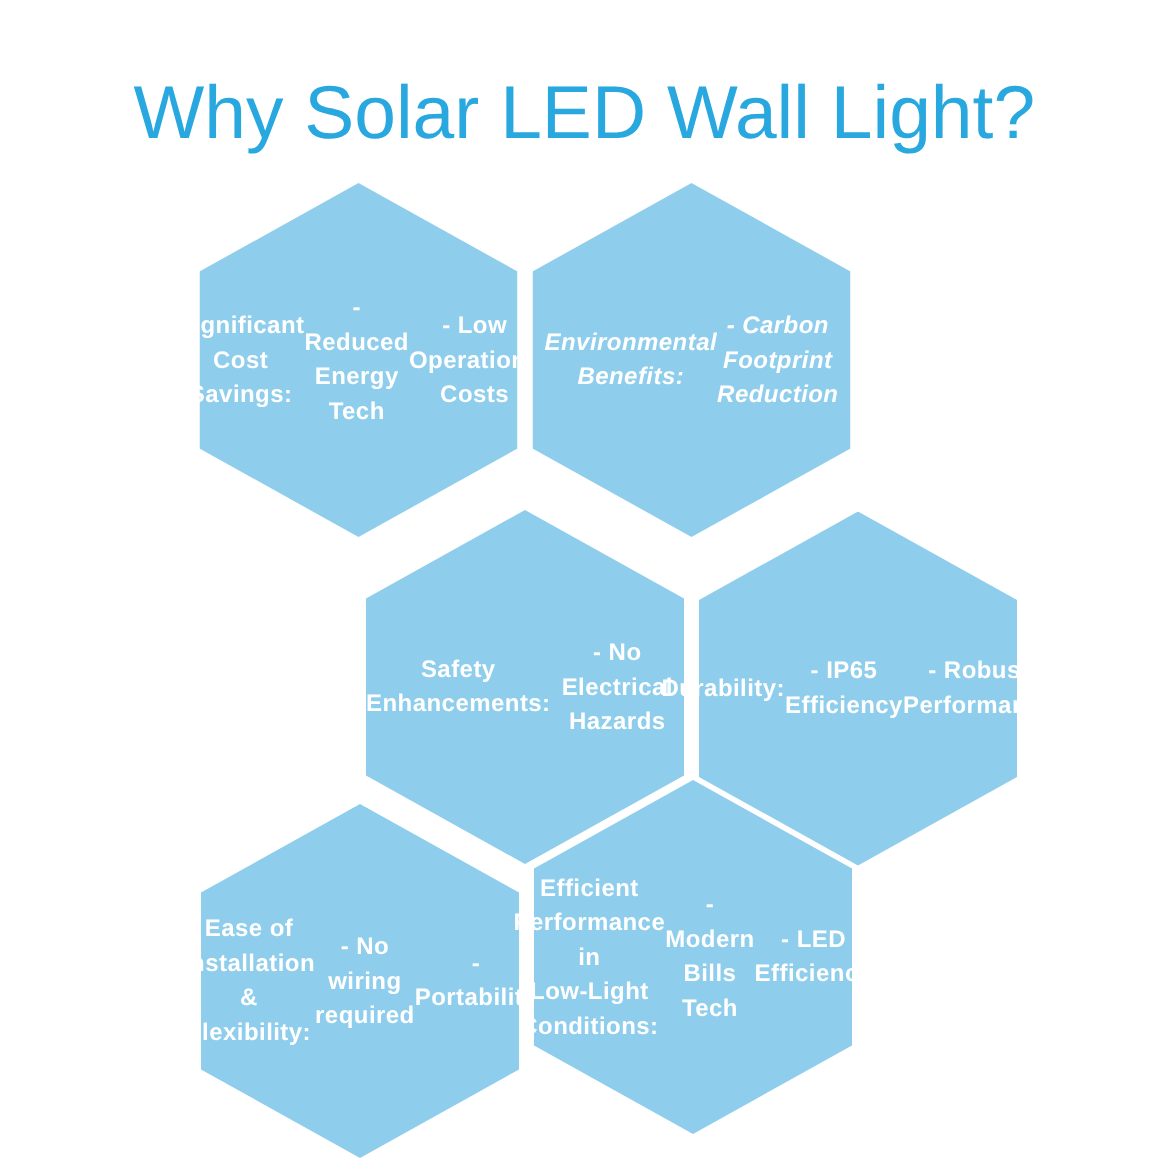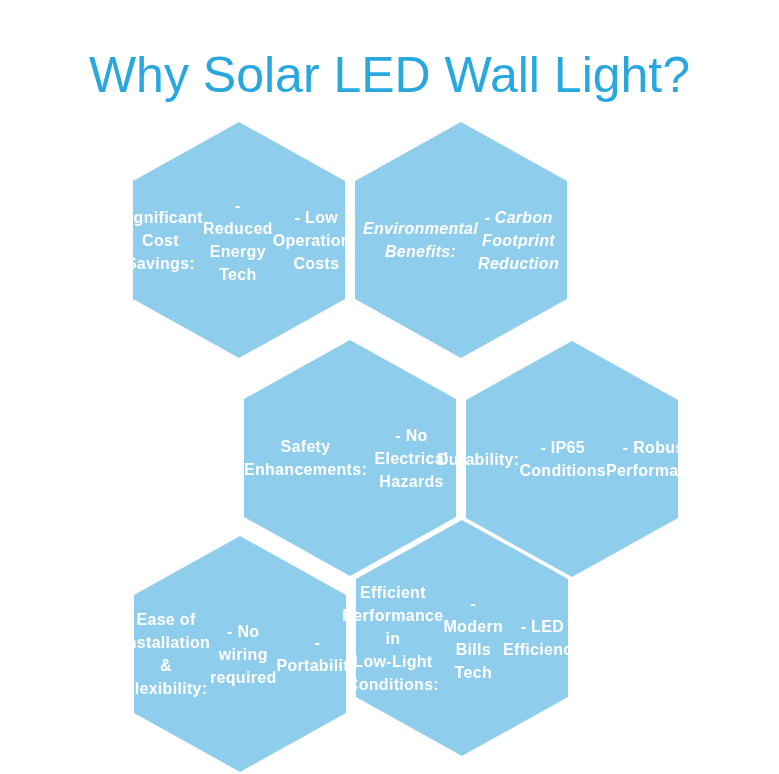--- a/index.html
+++ b/index.html
@@ -109,21 +109,21 @@
     </div>
   </div>
 
   <div class="hex hex-4">
     <svg class="hex-shape" viewBox="0 0 212 236" preserveAspectRatio="none">
       <polygon points="106,0 212,59 212,177 106,236 0,177 0,59" fill="var(--hex-fill, #8ecdeb)"></polygon>
     </svg>
     <div class="hex-content">
       <p>Durability:</p>
       <p>- IP65
-Conditions</p>
+Efficiency</p>
       <p>- Robust
 Performance</p>
     </div>
   </div>
 
   <div class="hex hex-5">
     <svg class="hex-shape" viewBox="0 0 212 236" preserveAspectRatio="none">
       <polygon points="106,0 212,59 212,177 106,236 0,177 0,59" fill="var(--hex-fill, #8ecdeb)"></polygon>
     </svg>
     <div class="hex-content">

